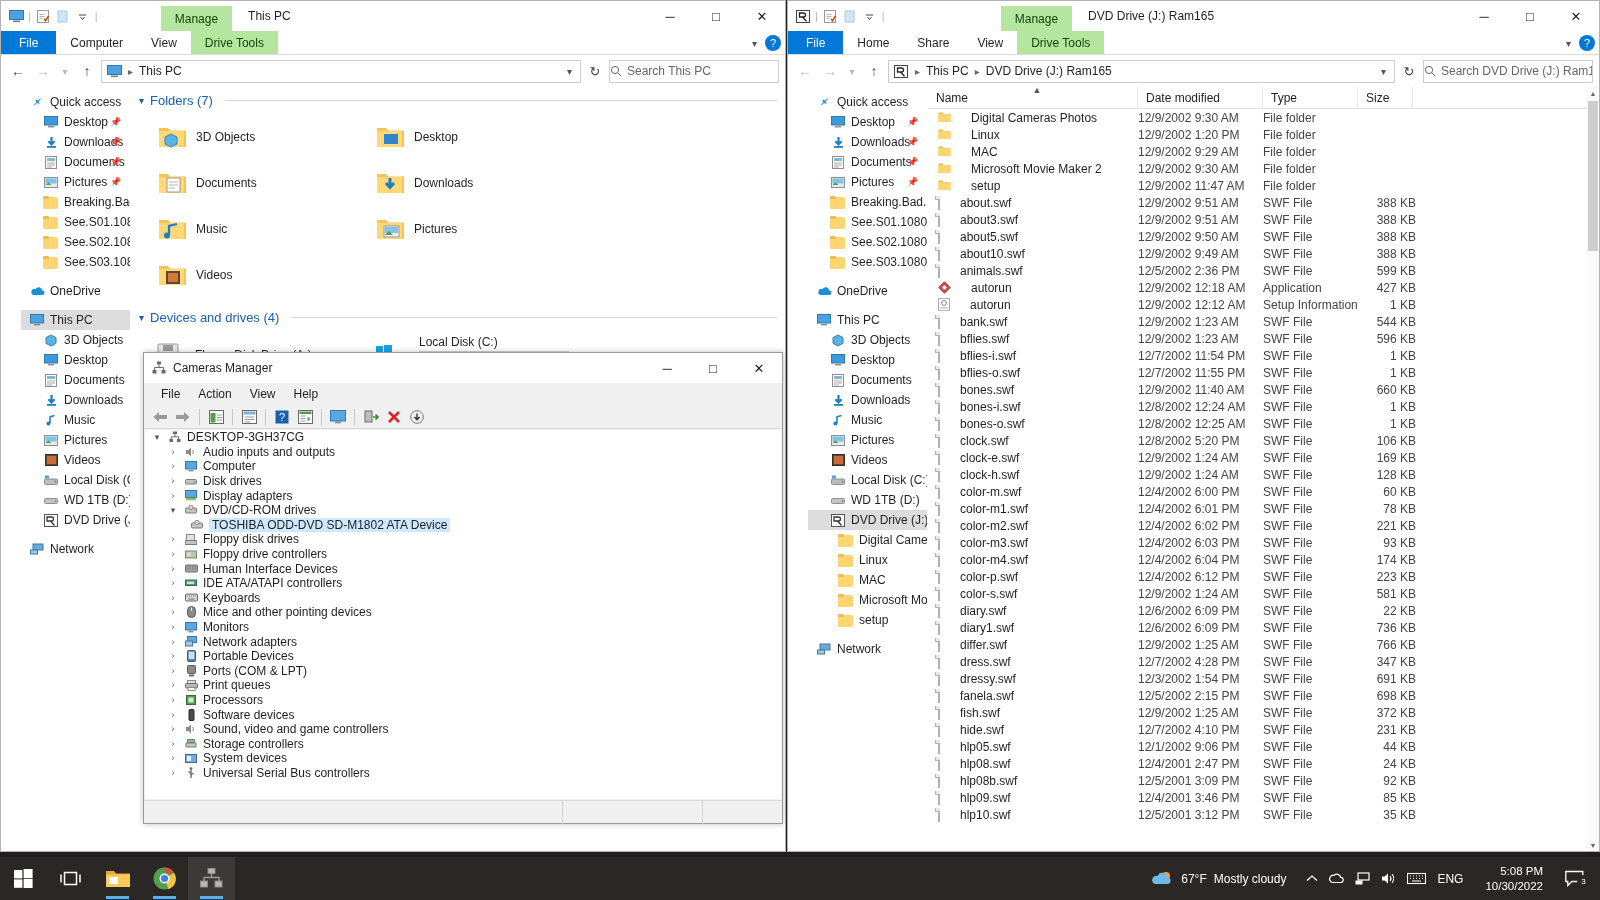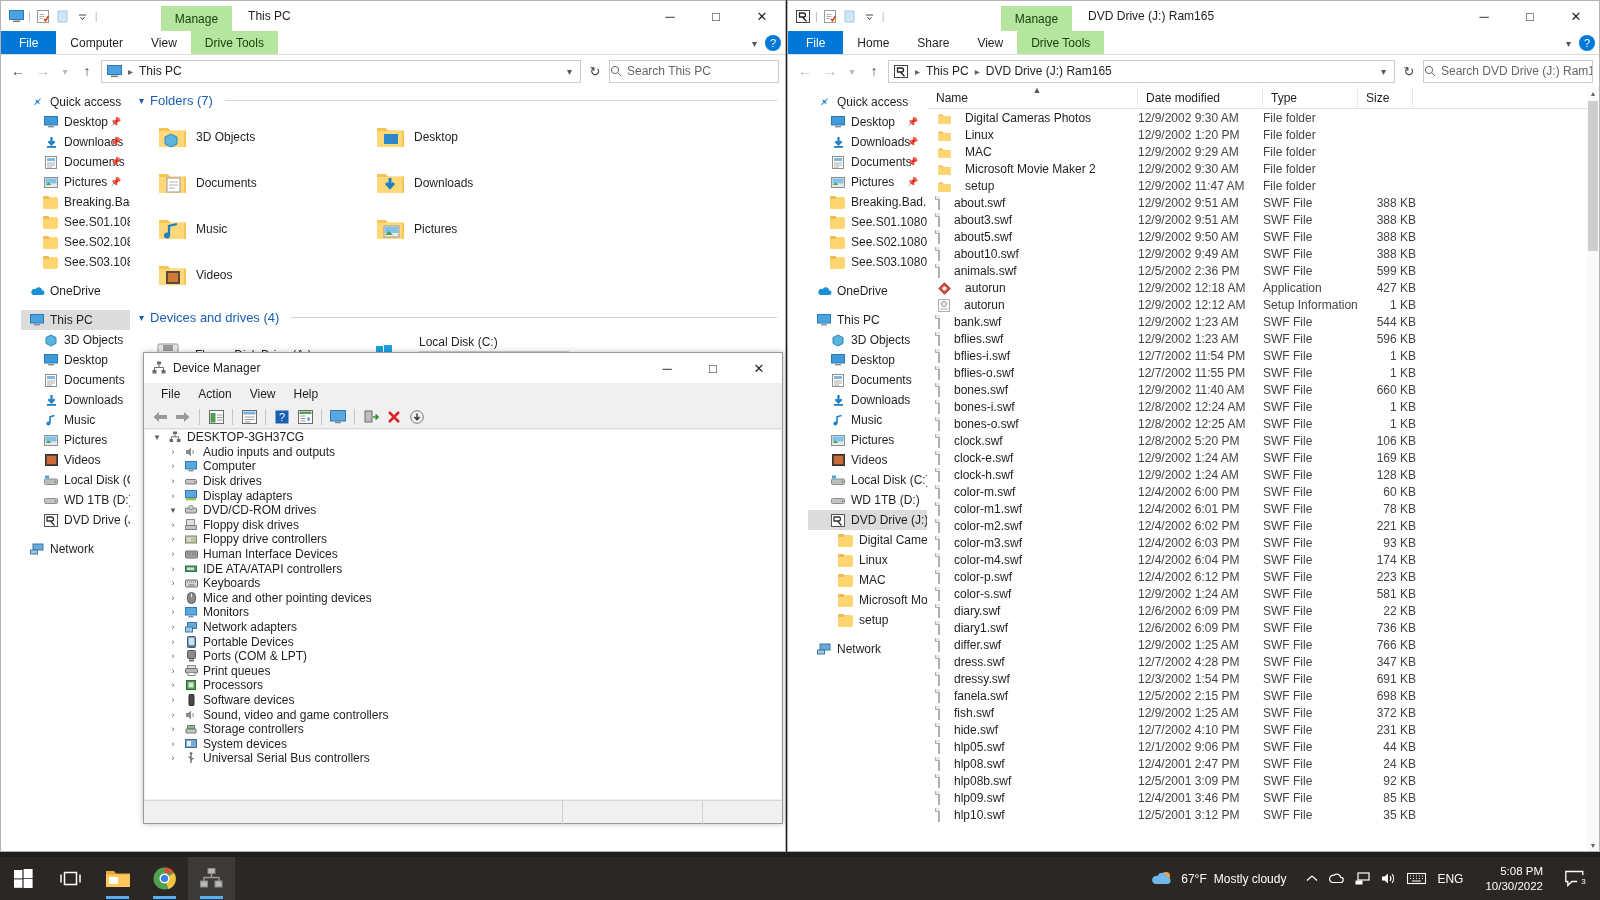--- a/index.html
+++ b/index.html
@@ -163,21 +163,21 @@
   .col-hdr {
     display: flex; height: 22px; align-items: center;
     border-bottom: 1px solid #e2e2e2; background: #fff;
     font-size: 12px; color: #1f1f1f; position: relative;
   }
   .ch { padding-left: 8px; border-right: 1px solid #e7e7e7; height: 22px;
         display:flex; align-items:center; position: relative; }
   .ch .sortmark { position:absolute; left: 50%; top: -2px; font-size:9px; color:#555; }
   .rows { position: absolute; top: 22px; left:0; right:0; bottom:0; overflow:hidden; }
   .row { display:flex; height: 17px; align-items:center; font-size:12px; color:#1f1f1f; }
-  .c-name { display:flex; align-items:flex-end; gap:14px; padding-left: 10px; overflow:hidden; white-space:nowrap; }
+  .c-name { display:flex; align-items:flex-start; gap:20px; padding-left: 10px; overflow:hidden; white-space:nowrap; }
   .c-date { color:#444; }
   .c-type { color:#444; }
   .c-size { color:#444; text-align:right; }
   .fileicon {
     width: 11px; height: 14px; background: #fff;
     border: 1px solid #b0b0b0; position: relative; flex:none;
   }
   .fileicon::after {
     content:''; position:absolute; right:-1px; top:-1px; width:4px;height:4px;
     background:#e8e8e8; border-left:1px solid #b0b0b0; border-bottom:1px solid #b0b0b0;
@@ -1455,21 +1455,21 @@
   <div class="dm" style="left:143px;top:352px;width:640px;height:472px;">
     <div class="dm-title">
       <span>
         <svg width="14" height="14" viewBox="0 0 14 14" class="svgw">
             <rect x="5" y="0.5" width="4" height="3" fill="#6a6a6a"></rect>
             <rect x="0.5" y="9" width="4" height="3.5" fill="#6a6a6a"></rect>
             <rect x="9.5" y="9" width="4" height="3.5" fill="#6a6a6a"></rect>
             <path d="M7 3.5v3M2.5 9V6.5h9V9" stroke="#6a6a6a" fill="none"></path>
           </svg>
       </span>
-      <span class="t">Device Manager</span>
+      <span class="t">Cameras Manager</span>
       <div class="caption-btns">
         <div class="cap">─</div>
         <div class="cap">□</div>
         <div class="cap close">✕</div>
       </div>
     </div>
     <div class="dm-menu">
       <span>File</span>
       <span>Action</span>
       <span>View</span>
@@ -1599,20 +1599,29 @@
           </div>
           <div class="tnode" style="padding-left: 22px;">
             <span class="tw">▾</span>
             <span class="tic">
               <svg width="12" height="10" viewBox="0 0 12 10" class="svgw">
                 <rect x="0.5" y="3" width="11" height="5" rx="1" fill="#c4c4c4" stroke="#7a7a7a"></rect>
                 <circle cx="6" cy="2.4" r="2.2" fill="#d8d8d8" stroke="#8a8a8a"></circle>
               </svg>
             </span>
             <span class="lbl">DVD/CD-ROM drives</span>
+          </div>
+          <div class="tnode sel" style="padding-left: 45px;">
+            <span class="tic">
+              <svg width="12" height="10" viewBox="0 0 12 10" class="svgw">
+                <rect x="0.5" y="3" width="11" height="5" rx="1" fill="#c4c4c4" stroke="#7a7a7a"></rect>
+                <circle cx="6" cy="2.4" r="2.2" fill="#d8d8d8" stroke="#8a8a8a"></circle>
+              </svg>
+            </span>
+            <span class="lbl">TOSHIBA ODD-DVD SD-M1802 ATA Device</span>
           </div>
           <div class="tnode" style="padding-left: 22px;">
             <span class="tw">›</span>
             <span class="tic">
               <svg width="12" height="11" viewBox="0 0 12 11" class="svgw">
                 <rect x="1.5" y="0.5" width="8" height="6" fill="#e0e0e0" stroke="#8a8a8a"></rect>
                 <path d="M0.5 6.5h11l0.5 4H0z" fill="#c4c4c4" stroke="#7a7a7a"></path>
               </svg>
             </span>
             <span class="lbl">Floppy disk drives</span>

